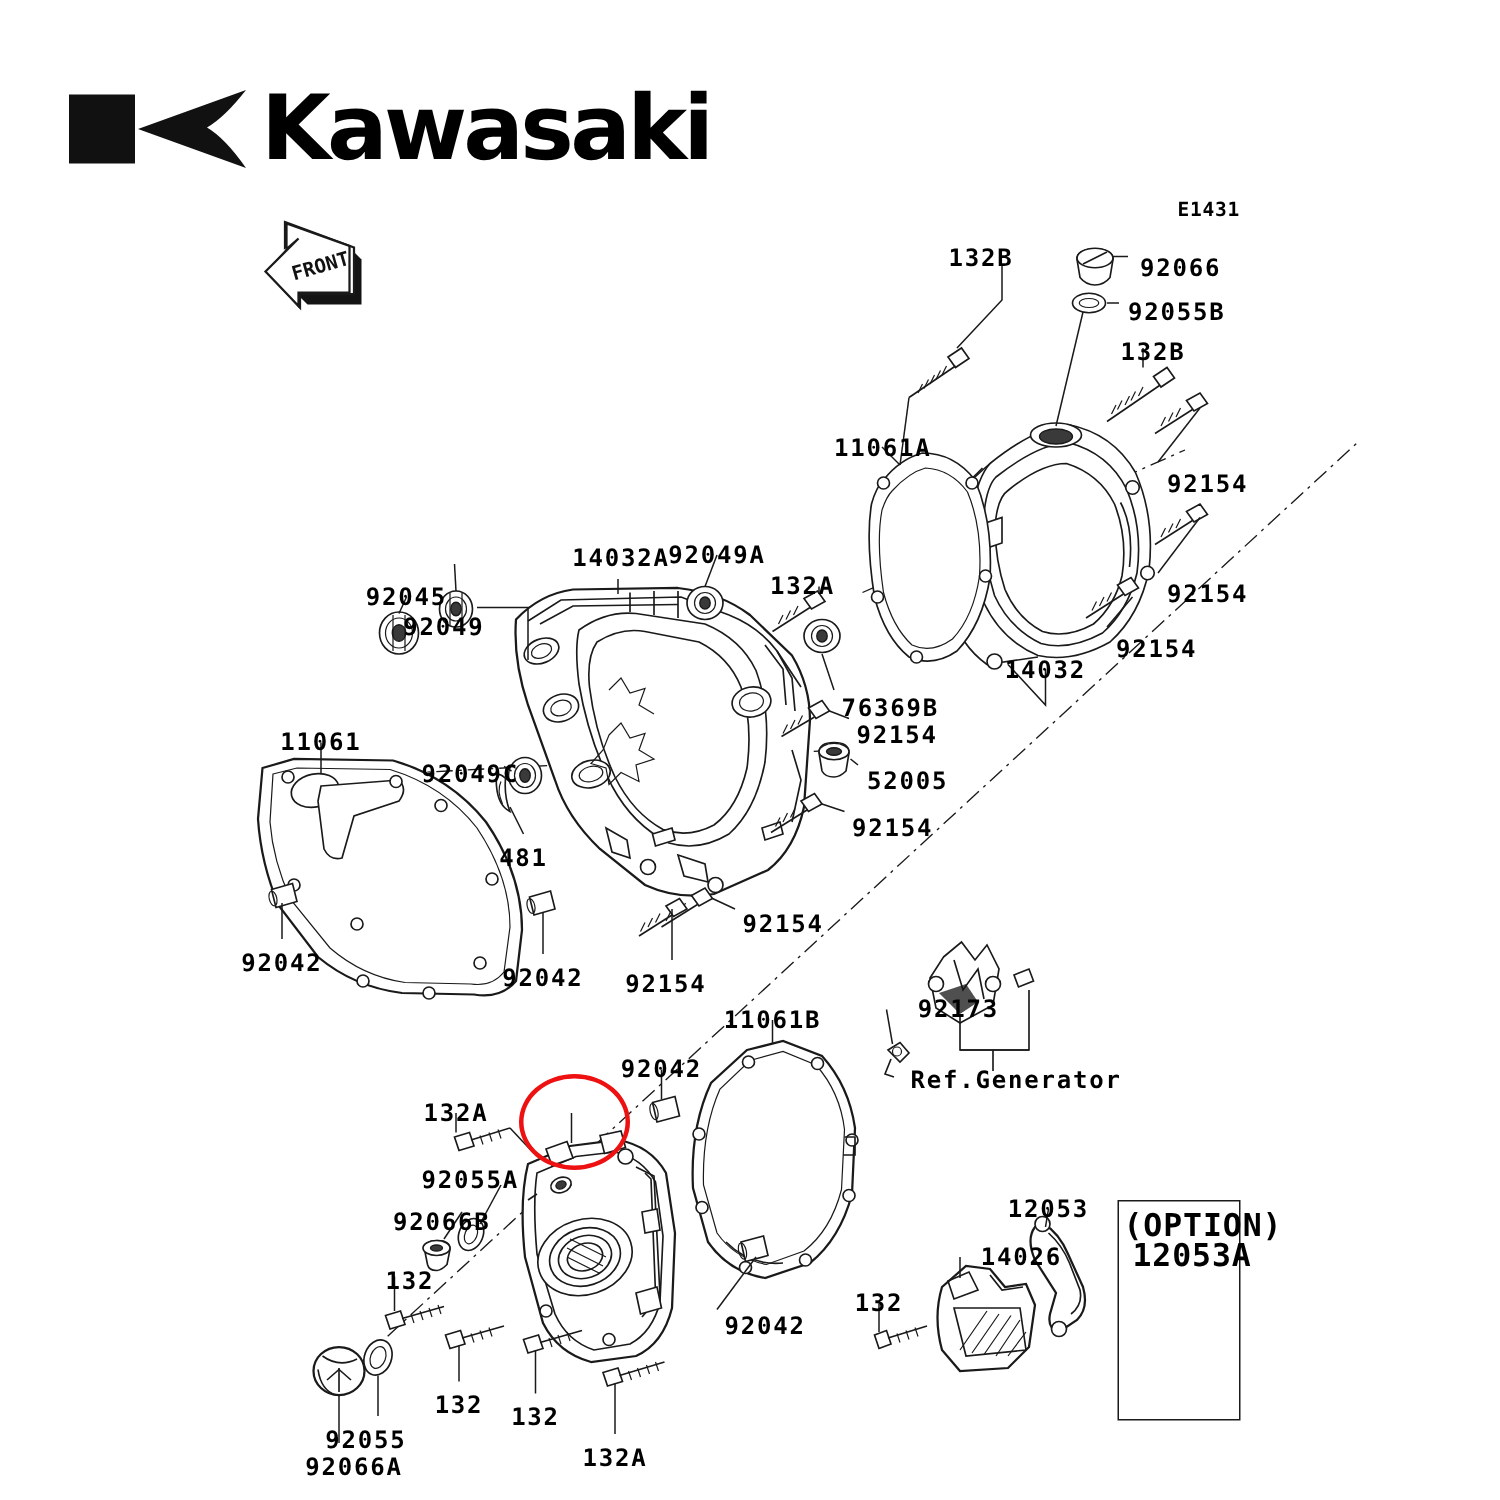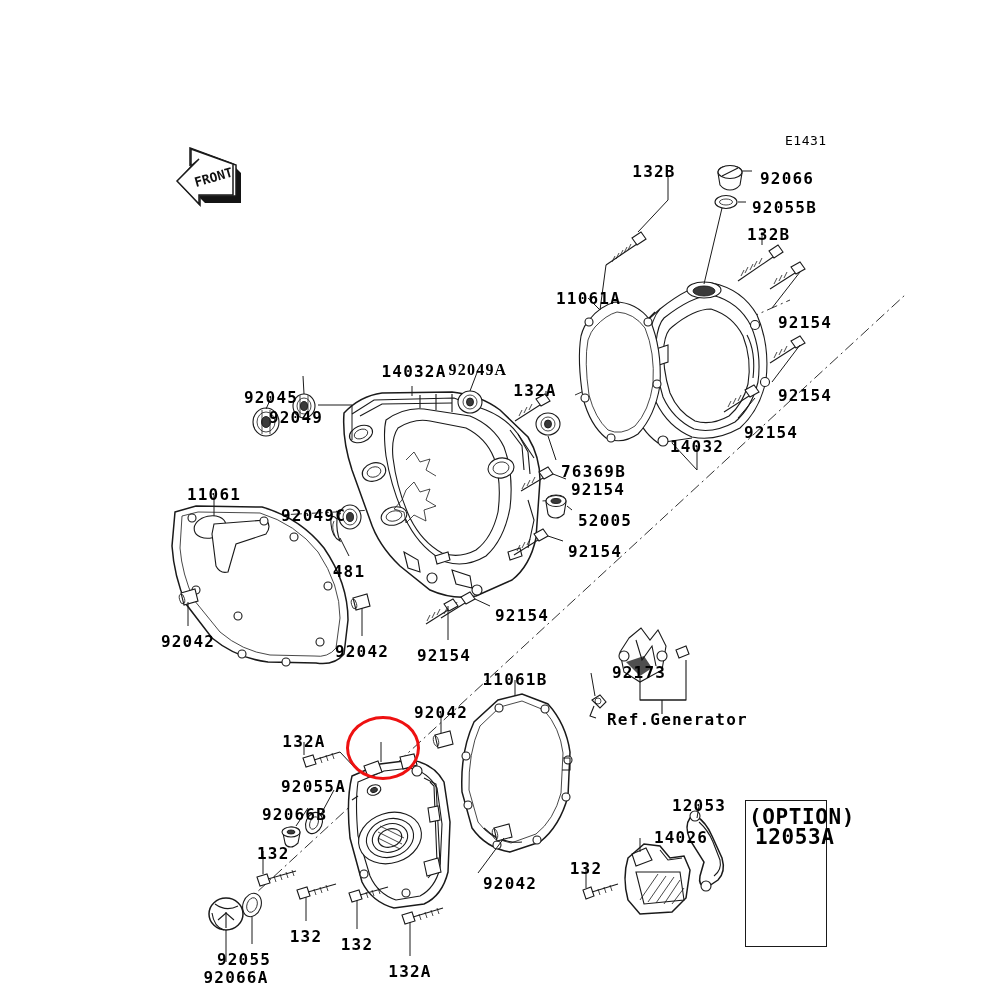--- a/index.html
+++ b/index.html
@@ -16,21 +16,21 @@
   #logo-block{position:absolute;left:46px;top:58px;display:flex;align-items:center;}
   #logo-mark{position:relative;width:122px;height:56px;flex:none;}
   #logo-text{
     font-family:"DejaVu Sans","Liberation Sans",sans-serif;
     font-weight:bold;font-size:60px;letter-spacing:-2.5px;
     line-height:56px;margin-left:6px;color:#000;
   }
 
   
   .diagcode{
-    position:absolute;font-weight:normal;font-size:13px;letter-spacing:0.5px;
+    position:absolute;font-weight:bold;font-size:13px;letter-spacing:0.5px;
   }
 
   
   .lbl{
     position:absolute;font-size:16px;font-weight:bold;letter-spacing:1.2px;
     white-space:nowrap;line-height:16px;color:#000;
   }
 
   
   #option-box{
@@ -515,20 +515,29 @@
       <path class="lead" d="M699 806 L697 818"></path>
       <path class="lead" d="M640 838 L640 852"></path>
       <path class="lead" d="M586 869 L586 888"></path>
       <path class="lead" d="M772 838 L772 862"></path>
 
       <path class="lead" d="M640 700 L686 700"></path>
     </g>
 
   </svg>
 
+  <div id="logo-block">
+    <div id="logo-mark">
+      <svg viewBox="0 0 122 56" width="122" height="56">
+        <rect x="0" y="5" width="44" height="46" fill="#111"></rect>
+        <path d="M46 28 L118 2 Q104 20 92 27 Q104 34 118 54 L46 28 Z" fill="#111"></path>
+      </svg>
+    </div>
+    <div id="logo-text">Kawasaki</div>
+  </div>
 
   <div class="diagcode" style="left:785px;top:133px;">E1431</div>
 
   <div id="hl-ring" style="left: 346px; top: 716px; width: 68px; height: 58px; border-color: rgb(238, 17, 17);"></div>
 
   <div class="lbl" style="left:607px;top:712px;">Ref.Generator</div>
 
   <div id="option-box" style="left:745px;top:800px;width:80px;height:145px;"></div>
   <div class="optline" style="left:749px;top:805px;">(OPTION)</div>
   <div class="optline" style="left:755px;top:825px;">12053A</div>
@@ -539,21 +548,21 @@
       <div class="lbl" style="top: 200px; left: 752px;">92055B</div>
       <div class="lbl" style="top: 227px; left: 747px;">132B</div>
       <div class="lbl" style="top: 315px; left: 778px;">92154</div>
       <div class="lbl" style="top: 388px; left: 778px;">92154</div>
       <div class="lbl" style="top: 425px; left: 744px;">92154</div>
       <div class="lbl" style="top: 439px; left: 697px; transform: translateX(-50%);">14032</div>
       <div class="lbl" style="top: 291px; left: 556px;">11061A</div>
       <div class="lbl" style="top: 368px; left: 296px; transform: translateX(-50%); margin-top: 42px;">92049</div>
       <div class="lbl" style="top: 390px; left: 271px; transform: translateX(-50%);">92045</div>
       <div class="lbl" style="top: 364px; left: 393px; transform: translateX(-50%); margin-left: 21px;">14032A</div>
-      <div class="lbl" style="top: 362px; left: 478px; transform: translateX(-50%); font-family: Liberation Serif, serif;">92049A</div>
+      <div class="lbl" style="top: 362px; left: 478px; transform: translateX(-50%);">92049A</div>
       <div class="lbl" style="top: 383px; left: 535px; transform: translateX(-50%);">132A</div>
       <div class="lbl" style="top: 464px; left: 561px;">76369B</div>
       <div class="lbl" style="top: 482px; left: 571px;">92154</div>
       <div class="lbl" style="top: 513px; left: 578px;">52005</div>
       <div class="lbl" style="top: 544px; left: 568px;">92154</div>
       <div class="lbl" style="top: 608px; left: 495px;">92154</div>
       <div class="lbl" style="top: 487px; left: 214px; transform: translateX(-50%);">11061</div>
       <div class="lbl" style="top: 508px; left: 281px;">92049C</div>
       <div class="lbl" style="top: 564px; left: 349px; transform: translateX(-50%);">481</div>
       <div class="lbl" style="top: 634px; left: 188px; transform: translateX(-50%);">92042</div>

